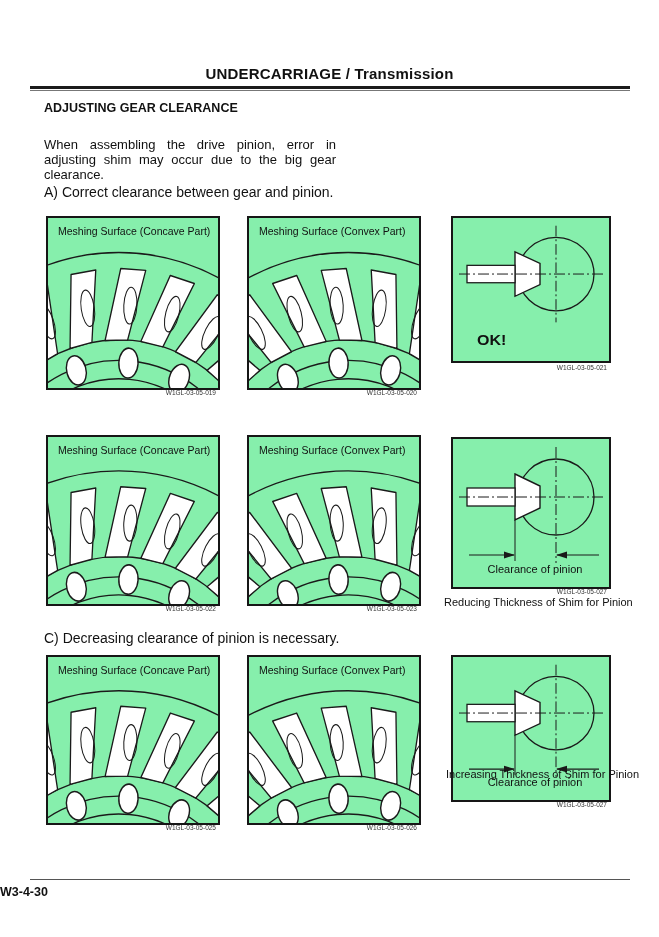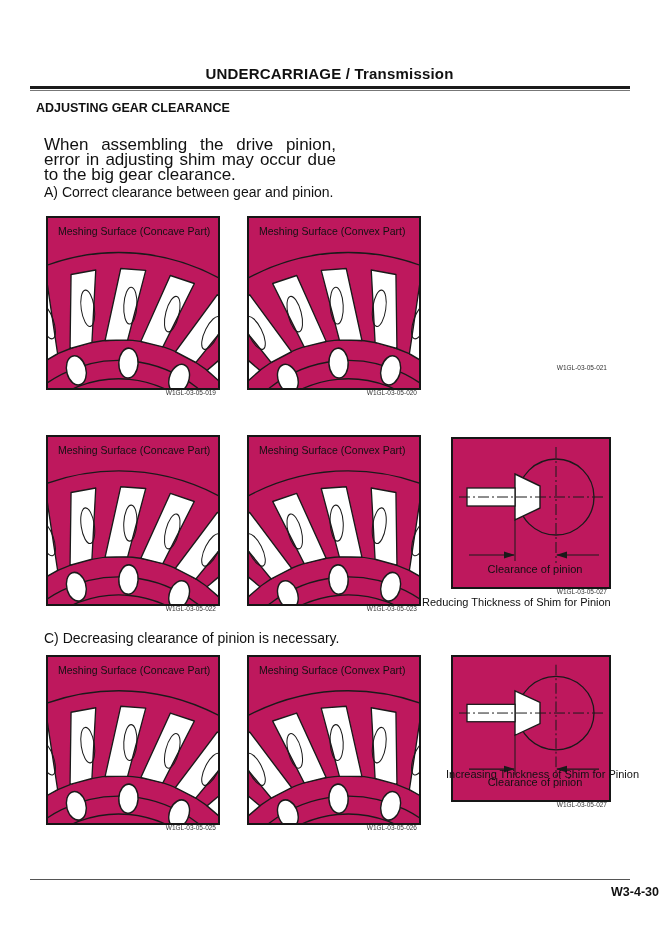--- a/index.html
+++ b/index.html
@@ -2,31 +2,31 @@
 <html><head>
 <meta charset="utf-8">
 <style>
   html,body{margin:0;padding:0;background:#fff;}
   .page{position:relative;width:659px;height:937px;background:#fff;overflow:hidden;
         font-family:"Liberation Sans",sans-serif;color:#111;}
   .header-title{position:absolute;top:65px;left:0;right:0;text-align:center;
         font-size:15px;font-weight:bold;letter-spacing:.2px;}
   .rule-a{position:absolute;top:86px;left:30px;right:29px;height:3px;background:#1b1b1b;}
   .rule-b{position:absolute;top:90px;left:30px;right:29px;height:1px;background:#777;}
-  .section-title{position:absolute;top:101px;left:36px;font-size:12.5px;font-weight:bold;}
-  .intro{position:absolute;top:137px;left:44px;width:292px;font-size:17px;
+  .section-title{position:absolute;top:101px;left:44px;font-size:12.5px;font-weight:bold;}
+  .intro{position:absolute;top:137px;left:44px;width:292px;font-size:13px;
         line-height:15px;text-align:justify;}
   .step-label{position:absolute;left:44px;font-size:14px;}
-  .figbox{position:absolute;border:2px solid #161616;background:#be185d;overflow:hidden;}
+  .figbox{position:absolute;border:2px solid #161616;background:#86efac;overflow:hidden;}
   .figlabel{position:absolute;top:7px;left:10px;font-size:10.5px;z-index:2;background:transparent;}
   .figsvg{position:absolute;inset:0;width:100%;height:100%;}
   .figcap{position:absolute;font-size:6.5px;color:#333;text-align:right;}
   .shim-caption{position:absolute;font-size:11px;}
   .footer-rule{position:absolute;top:879px;left:30px;right:29px;height:1px;background:#555;}
-  .footer-text{position:absolute;top:885px;left:0;right:0;text-align:right;
+  .footer-text{position:absolute;top:885px;left:0;right:0;text-align:left;
         font-size:12.5px;font-weight:bold;}
   svg text{font-family:"Liberation Sans",sans-serif;}
 </style>
 </head>
 <body>
 
 <div class="page">
 
   <div class="header-title">UNDERCARRIAGE / Transmission</div>
   <div class="rule-a"></div>
@@ -88,20 +88,30 @@
           <ellipse cx="81.4" cy="76.3" rx="6.5" ry="16" transform="rotate(3.5 81.4 76.3)" fill="none" stroke="#1a1a1a" stroke-width="1"></ellipse>
           <path d="M 91.7 107.5 L 120.9 50.0 L 144.6 57.1 L 113.5 112.2 Z" fill="#fff" stroke="#1a1a1a" stroke-width="1.3" stroke-linejoin="round"></path>
           <ellipse cx="122.8" cy="83.7" rx="6.5" ry="16" transform="rotate(16.5 122.8 83.7)" fill="none" stroke="#1a1a1a" stroke-width="1"></ellipse>
           <path d="M 125.9 116.4 L 167.3 66.9 L 188.7 79.2 L 146.1 125.8 Z" fill="#fff" stroke="#1a1a1a" stroke-width="1.3" stroke-linejoin="round"></path>
           <ellipse cx="161.6" cy="100.1" rx="6.5" ry="16" transform="rotate(29.5 161.6 100.1)" fill="none" stroke="#1a1a1a" stroke-width="1"></ellipse>
           <path d="M 157.2 132.7 L 208.7 93.8 L 226.8 110.6 L 174.8 146.4 Z" fill="#fff" stroke="#1a1a1a" stroke-width="1.3" stroke-linejoin="round"></path>
           <ellipse cx="195.7" cy="124.9" rx="6.5" ry="16" transform="rotate(42.5 195.7 124.9)" fill="none" stroke="#1a1a1a" stroke-width="1"></ellipse>
           <path d="M 184.1 155.6 L 243.0 129.3 L 256.9 149.7 L 198.1 173.0 Z" fill="#fff" stroke="#1a1a1a" stroke-width="1.3" stroke-linejoin="round"></path>
           <ellipse cx="223.3" cy="156.6" rx="6.5" ry="16" transform="rotate(55.5 223.3 156.6)" fill="none" stroke="#1a1a1a" stroke-width="1"></ellipse>
         </g>
+      </svg>
+    </div>
+  <div class="figbox" style="left:451px;top:216px;width:156px;height:143px">
+      <svg viewBox="0 0 156 148" preserveAspectRatio="none" class="figsvg">
+        <circle cx="103" cy="58" r="38" fill="none" stroke="#1a1a1a" stroke-width="1.3"></circle>
+        <polygon points="62,35 87,47 87,69 62,81" fill="#fff" stroke="#1a1a1a" stroke-width="1.4"></polygon>
+        <rect x="14" y="49" width="48" height="18" fill="#fff" stroke="#1a1a1a" stroke-width="1.3"></rect>
+        <line x1="6" y1="58" x2="150" y2="58" stroke="#1a1a1a" stroke-width="1" stroke-dasharray="11 3 2 3"></line>
+        <line x1="103" y1="8" x2="103" y2="108" stroke="#1a1a1a" stroke-width="1" stroke-dasharray="11 3 2 3"></line>
+        <text x="24" y="131" font-size="16" font-weight="bold" fill="#111">OK!</text>
       </svg>
     </div>
 
   <div class="figcap" style="left:46px;top:389px;width:170px">W1GL-03-05-019</div>
   <div class="figcap" style="left:247px;top:389px;width:170px">W1GL-03-05-020</div>
   <div class="figcap" style="left:451px;top:364px;width:156px">W1GL-03-05-021</div>
 
 
   <div class="figbox" style="left:46px;top:435px;width:170px;height:167px">
     <div class="figlabel">Meshing Surface (Concave Part)</div>
@@ -175,21 +185,21 @@
         <line x1="146" y1="116" x2="104" y2="116" stroke="#1a1a1a" stroke-width="1.2"></line>
         <polygon points="62,116 51,112.5 51,119.5" fill="#1a1a1a"></polygon>
         <polygon points="103,116 114,112.5 114,119.5" fill="#1a1a1a"></polygon>
         <text x="82" y="134" text-anchor="middle" font-size="11" fill="#111">Clearance of pinion</text>
       </svg>
     </div>
 
   <div class="figcap" style="left:46px;top:605px;width:170px">W1GL-03-05-022</div>
   <div class="figcap" style="left:247px;top:605px;width:170px">W1GL-03-05-023</div>
   <div class="figcap" style="left:451px;top:588px;width:156px">W1GL-03-05-027</div>
-  <div class="shim-caption" style="left:422px;top:596px">Reducing Thickness of Shim for Pinion</div>
+  <div class="shim-caption" style="left:444px;top:596px">Reducing Thickness of Shim for Pinion</div>
 
   <div class="step-label" style="top:630px">C) Decreasing clearance of pinion is necessary.</div>
 
   <div class="figbox" style="left:46px;top:655px;width:170px;height:166px">
     <div class="figlabel">Meshing Surface (Concave Part)</div>
   <svg viewBox="0 0 168 148" preserveAspectRatio="none" class="figsvg">
         <g>
           <path d="M -107.7 112.9 A 232 232 0 0 1 247.7 112.9" fill="none" stroke="#1a1a1a" stroke-width="1.2"></path>
           <path d="M -45.9 157.6 A 156 156 0 0 1 202.3 179.3" fill="none" stroke="#1a1a1a" stroke-width="1.2"></path>
           <path d="M -35.7 173.3 A 138 138 0 0 1 189.5 193.0" fill="none" stroke="#1a1a1a" stroke-width="1.2"></path>

